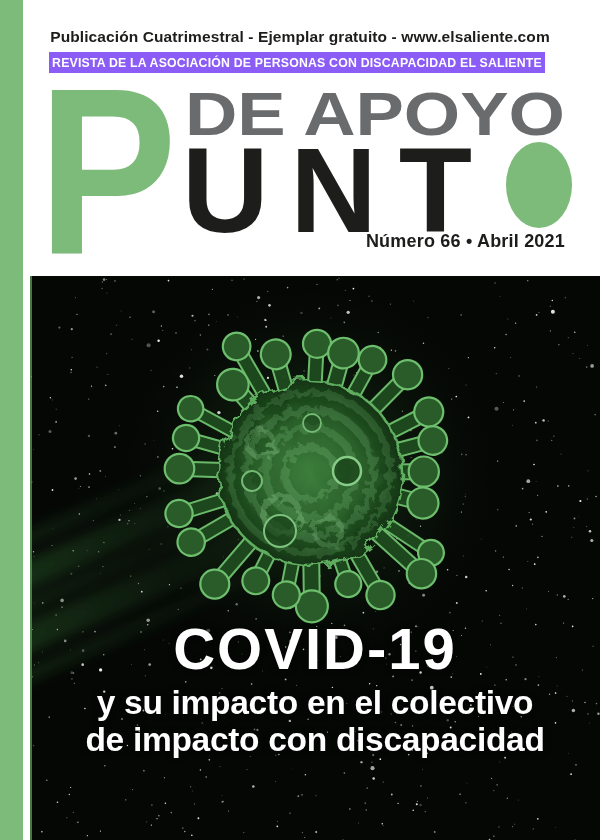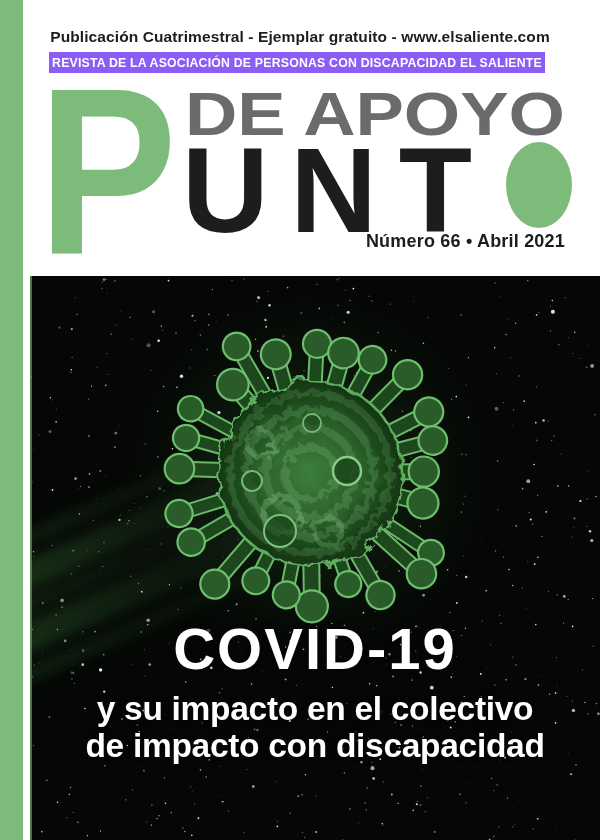--- a/index.html
+++ b/index.html
@@ -28,21 +28,21 @@
   .photo-edge{position:absolute;left:0;top:0;width:2px;height:100%;background:#5d9c58;opacity:.75;z-index:3;}
   .photo svg{position:absolute;left:0;top:0;}
   .headline{
     position:absolute;left:0;right:0;top:346px;text-align:center;color:#ffffff;z-index:2;
     text-shadow:0 0 6px rgba(0,0,0,.6);
   }
   .headline h1{
     margin:0;font-size:58px;line-height:54px;font-weight:700;letter-spacing:2px;
   }
   .headline p{
-    margin:14px 0 0;font-size:33.5px;line-height:37px;font-weight:700;letter-spacing:-.3px;
+    margin:8px 0 0;font-size:33.5px;line-height:37px;font-weight:700;letter-spacing:-.3px;
   }
   .headline p + p{margin-top:0;}
 </style>
 </head>
 <body>
 
 <div class="page">
 
   <div class="stripe"></div>
 

